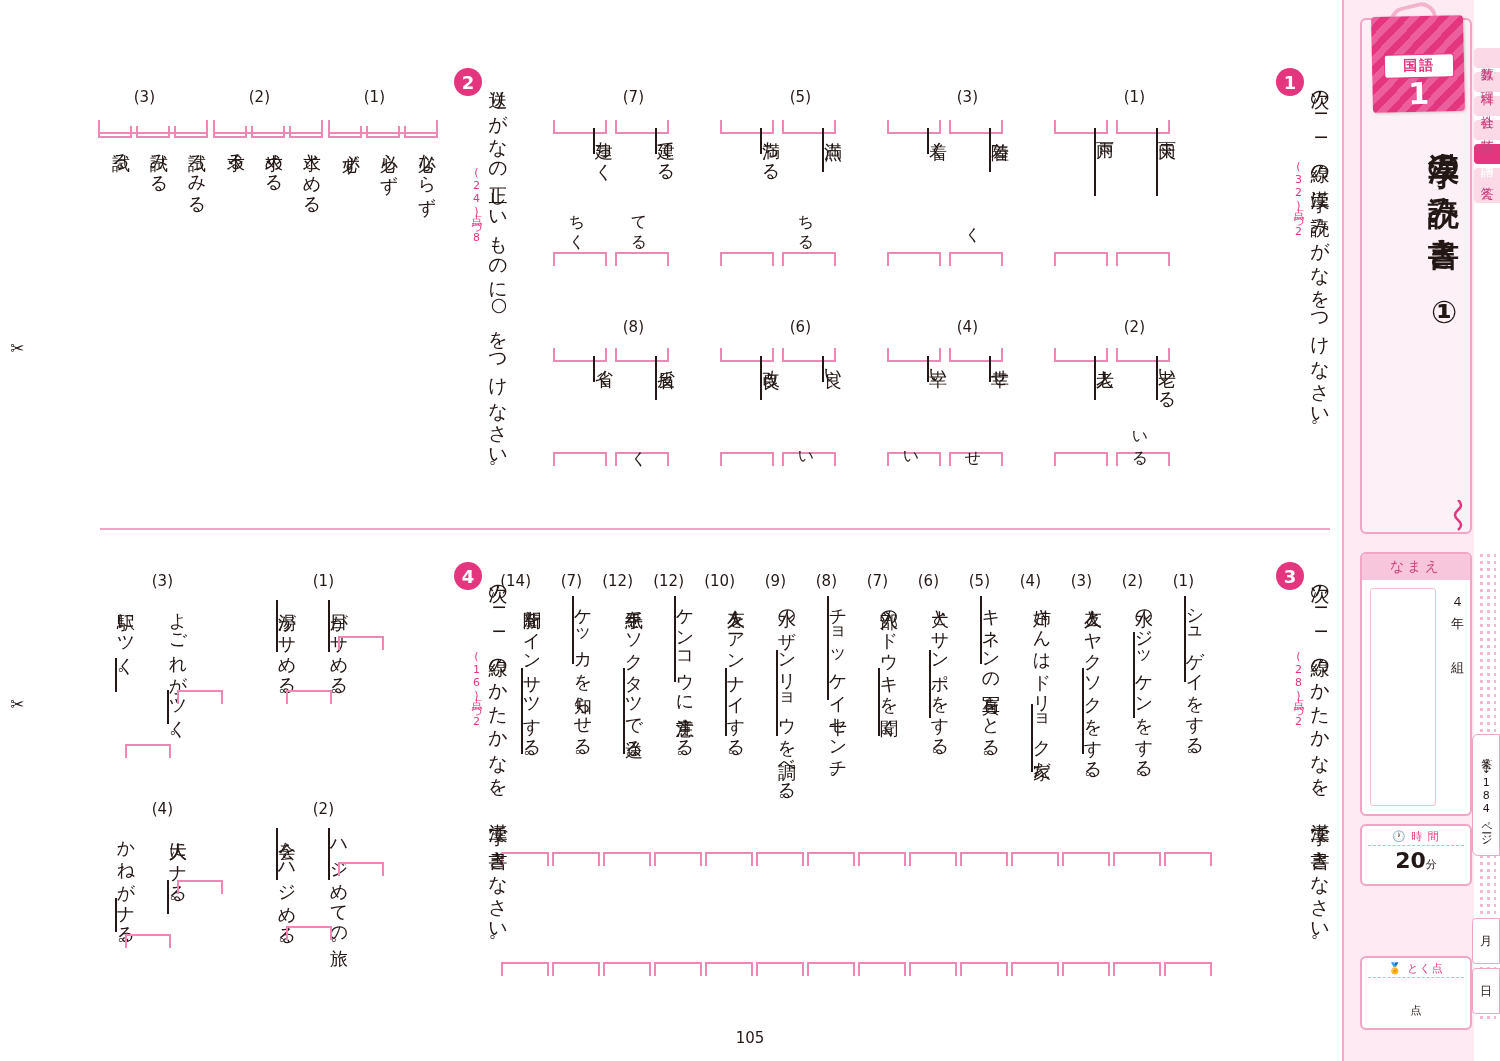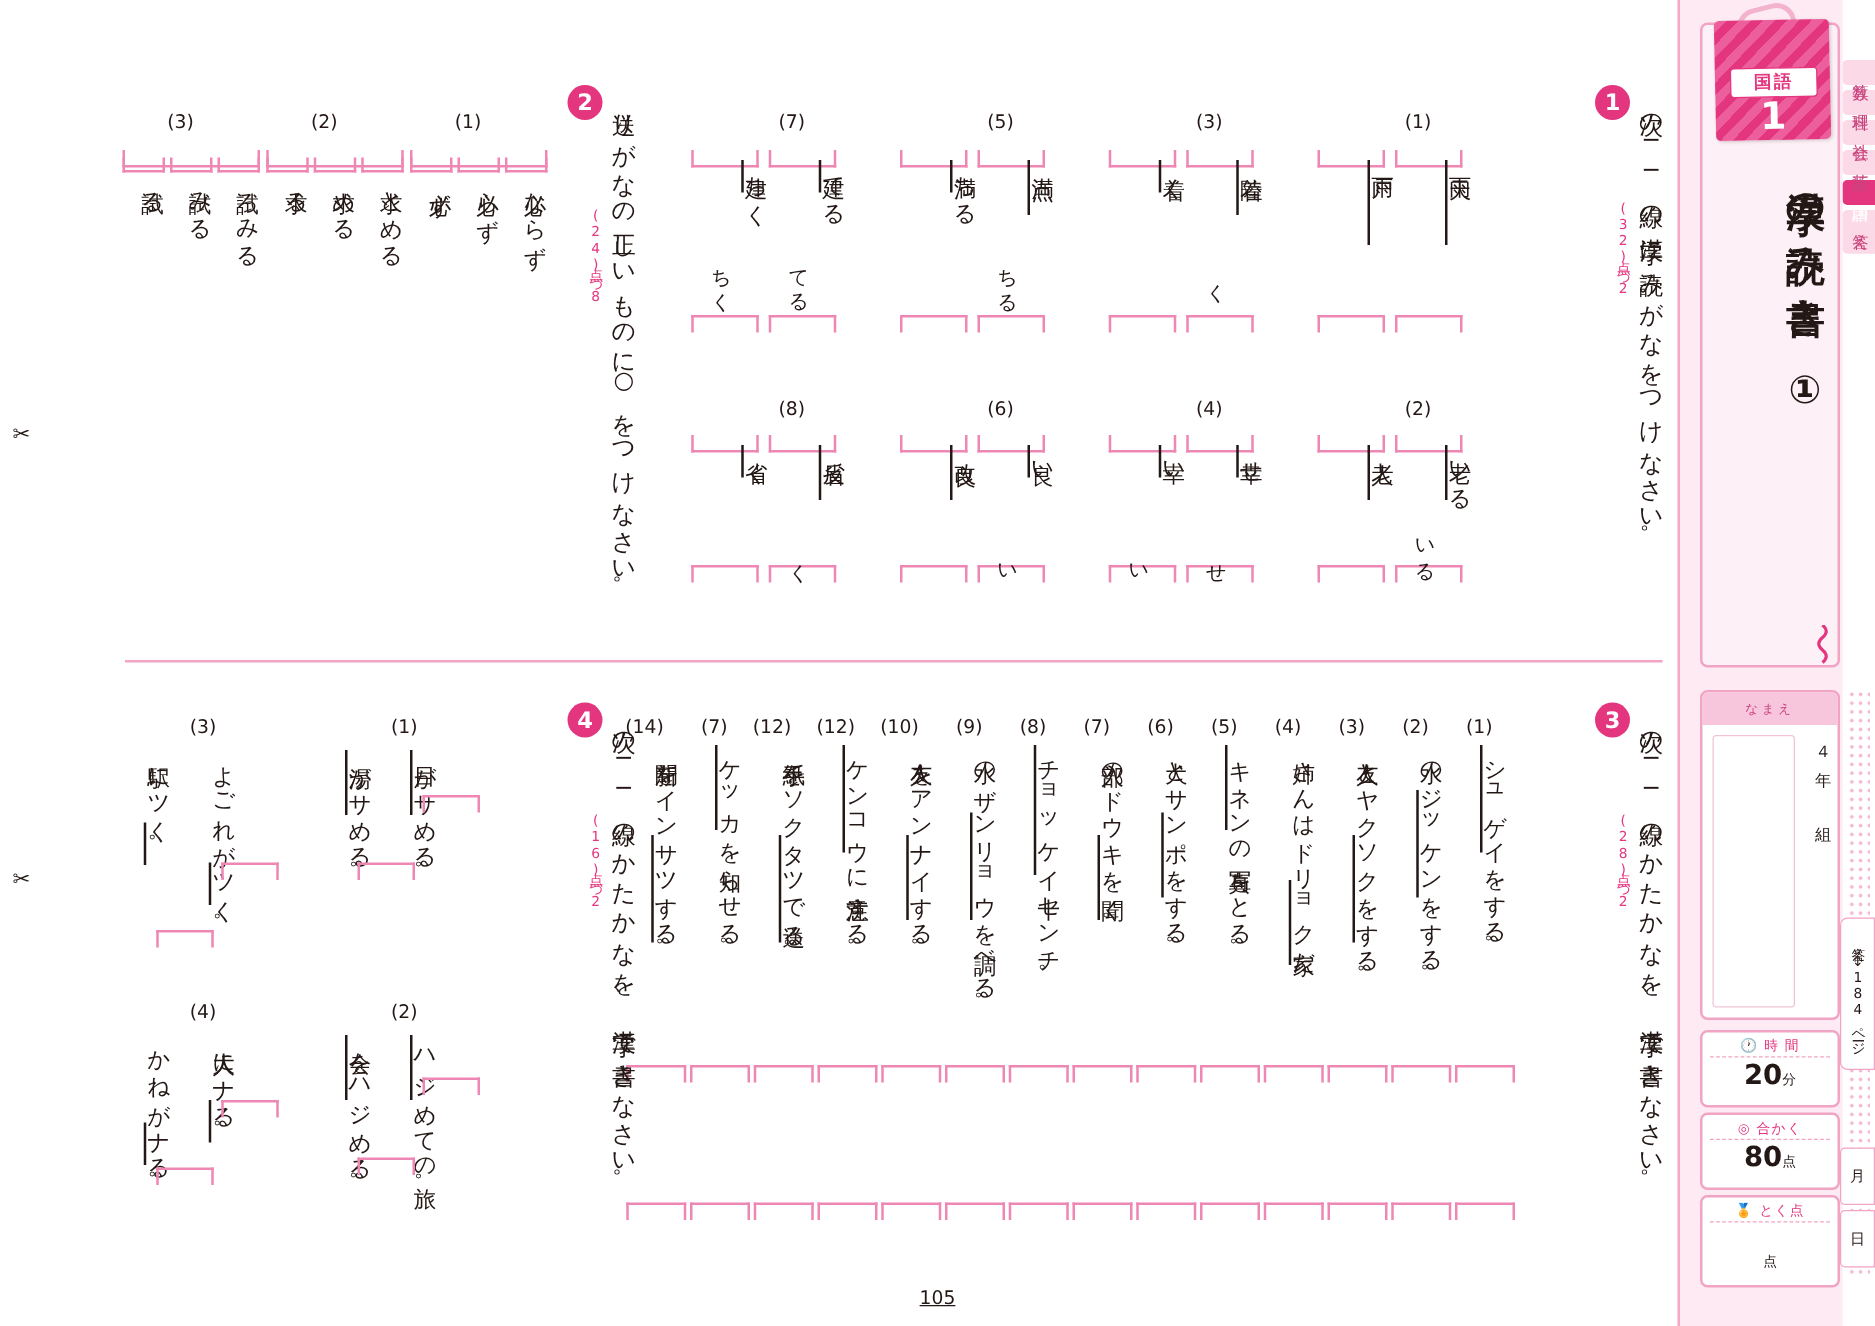--- a/index.html
+++ b/index.html
@@ -84,21 +84,21 @@
   }
 
   
   .name-box{
     position:absolute;right:28px;top:552px;width:108px;height:260px;
     border:2px solid #f2a4c4;border-radius:6px;background:#fff;
   }
   .name-label{
     position:absolute;left:0;right:0;top:0;height:26px;
     background:#f8c6dc;border-radius:4px 4px 0 0;
-    color:#c9447e;font-size:10px;display:flex;align-items:center;justify-content:center;
+    color:#c9447e;font-size:14px;display:flex;align-items:center;justify-content:center;
     letter-spacing:3px;
   }
   .name-grade{
     position:absolute;right:6px;top:34px;height:120px;
     display:flex;justify-content:center;
   }
   .name-grade .vt{font-size:13px;letter-spacing:6px;color:#231815;}
   .name-field{
     position:absolute;left:8px;right:34px;top:34px;bottom:8px;
     border:1px solid #f2c3d8;border-radius:3px;background:#fff;
@@ -167,21 +167,21 @@
   
   .vtext{position:absolute;display:flex;}
   .vtext .vt{font-size:18px;letter-spacing:1px;}
   .vtext.small .vt{font-size:16px;}
 
   
   .uline{position:absolute;background:#231815;width:2px;}
 
   .pgnum{
     position:absolute;left:0;right:0;bottom:14px;text-align:center;
-    font-size:15px;color:#231815;text-decoration:underline;
+    font-size:15px;color:#231815;
   }
 </style>
 </head>
 <body>
 
 <div class="page">
 
   <div class="side-tabs">
     <div class="side-tab">
         <span class="vt">算数</span>
@@ -227,24 +227,20 @@
     <div class="name-grade">
         <span class="vt">４年　　組</span>
       </div>
     <div class="name-field"></div>
   </div>
 
   <div class="info-box" style="top:824px;height:58px;">
     <div class="info-head">🕐 <span>時 間</span></div>
     <div class="info-val"><span>20</span><small>分</small></div>
   </div>
-  <div class="info-box" style="top:890px;height:58px;">
-    <div class="info-head">◎ <span>合かく</span></div>
-    <div class="info-val"><span>80</span><small>点</small></div>
-  </div>
   <div class="info-box" style="top:956px;height:70px;">
     <div class="info-head">🏅 <span>とく点</span></div>
     <div class="info-val" style="padding-top:16px;"><small>点</small></div>
   </div>
 
   <div class="dot-col"></div>
 
   <div class="ans-tab">
       <span class="vt">答え↓184ページ</span>
     </div>

